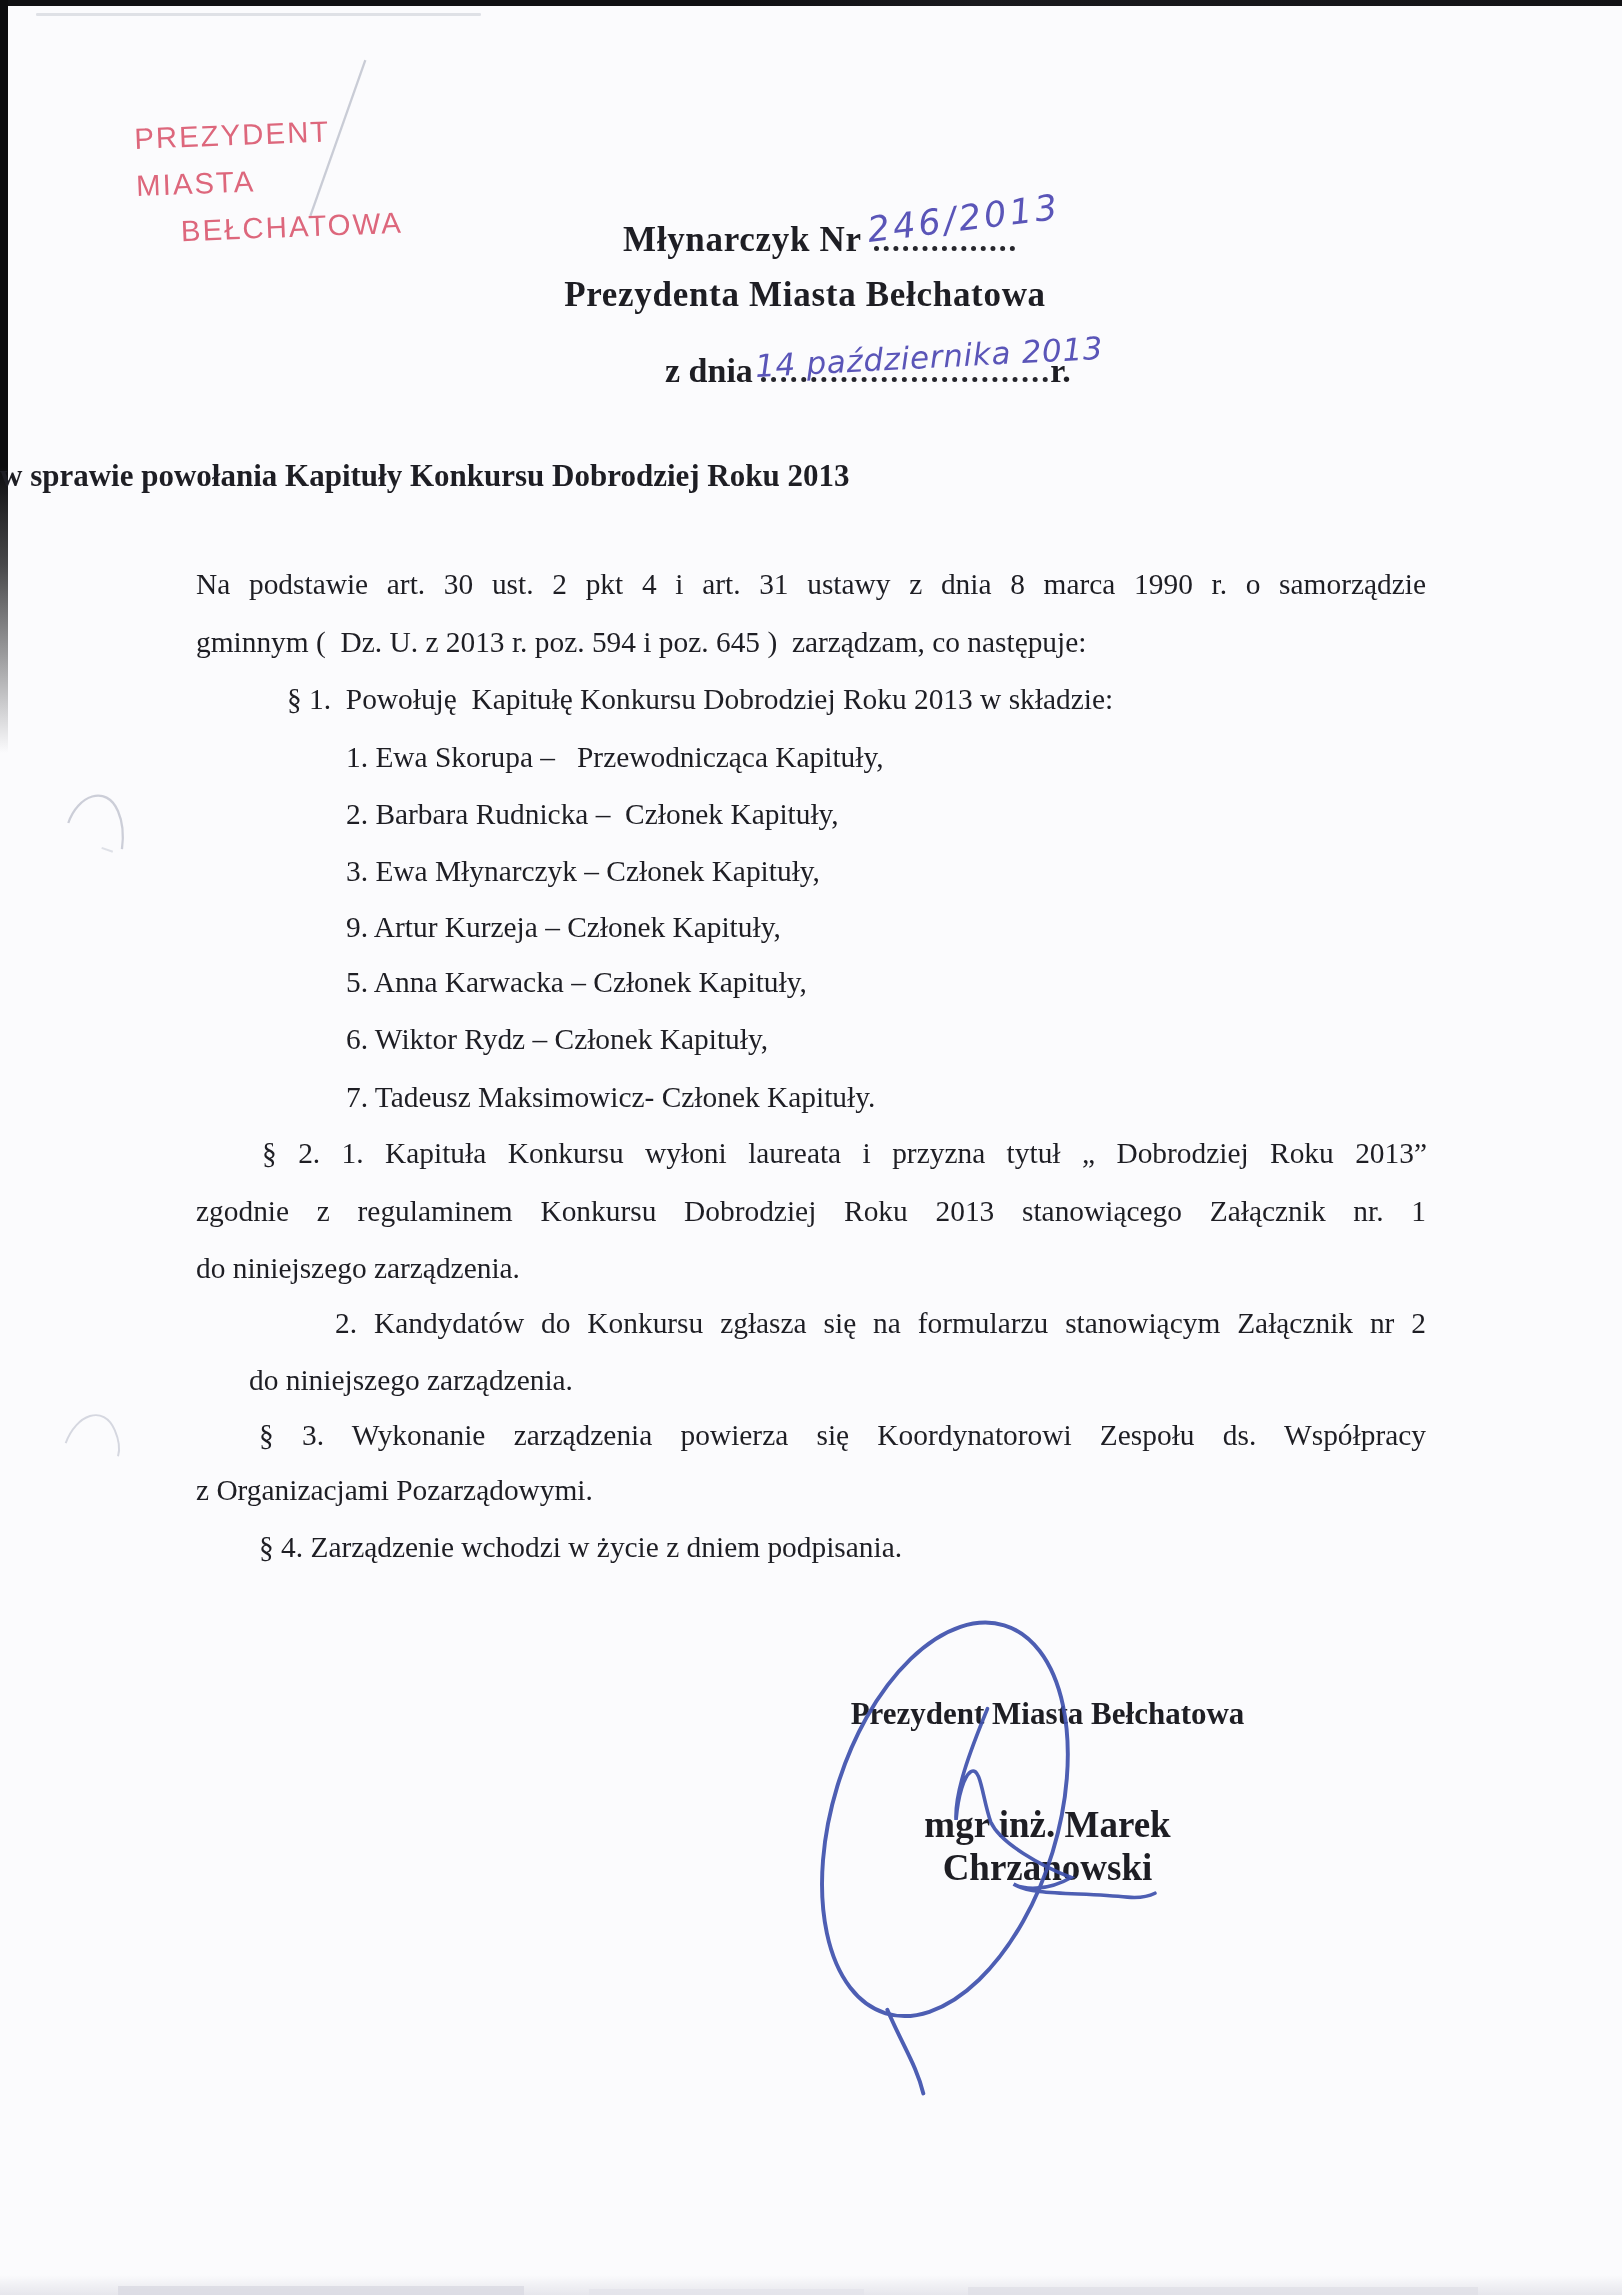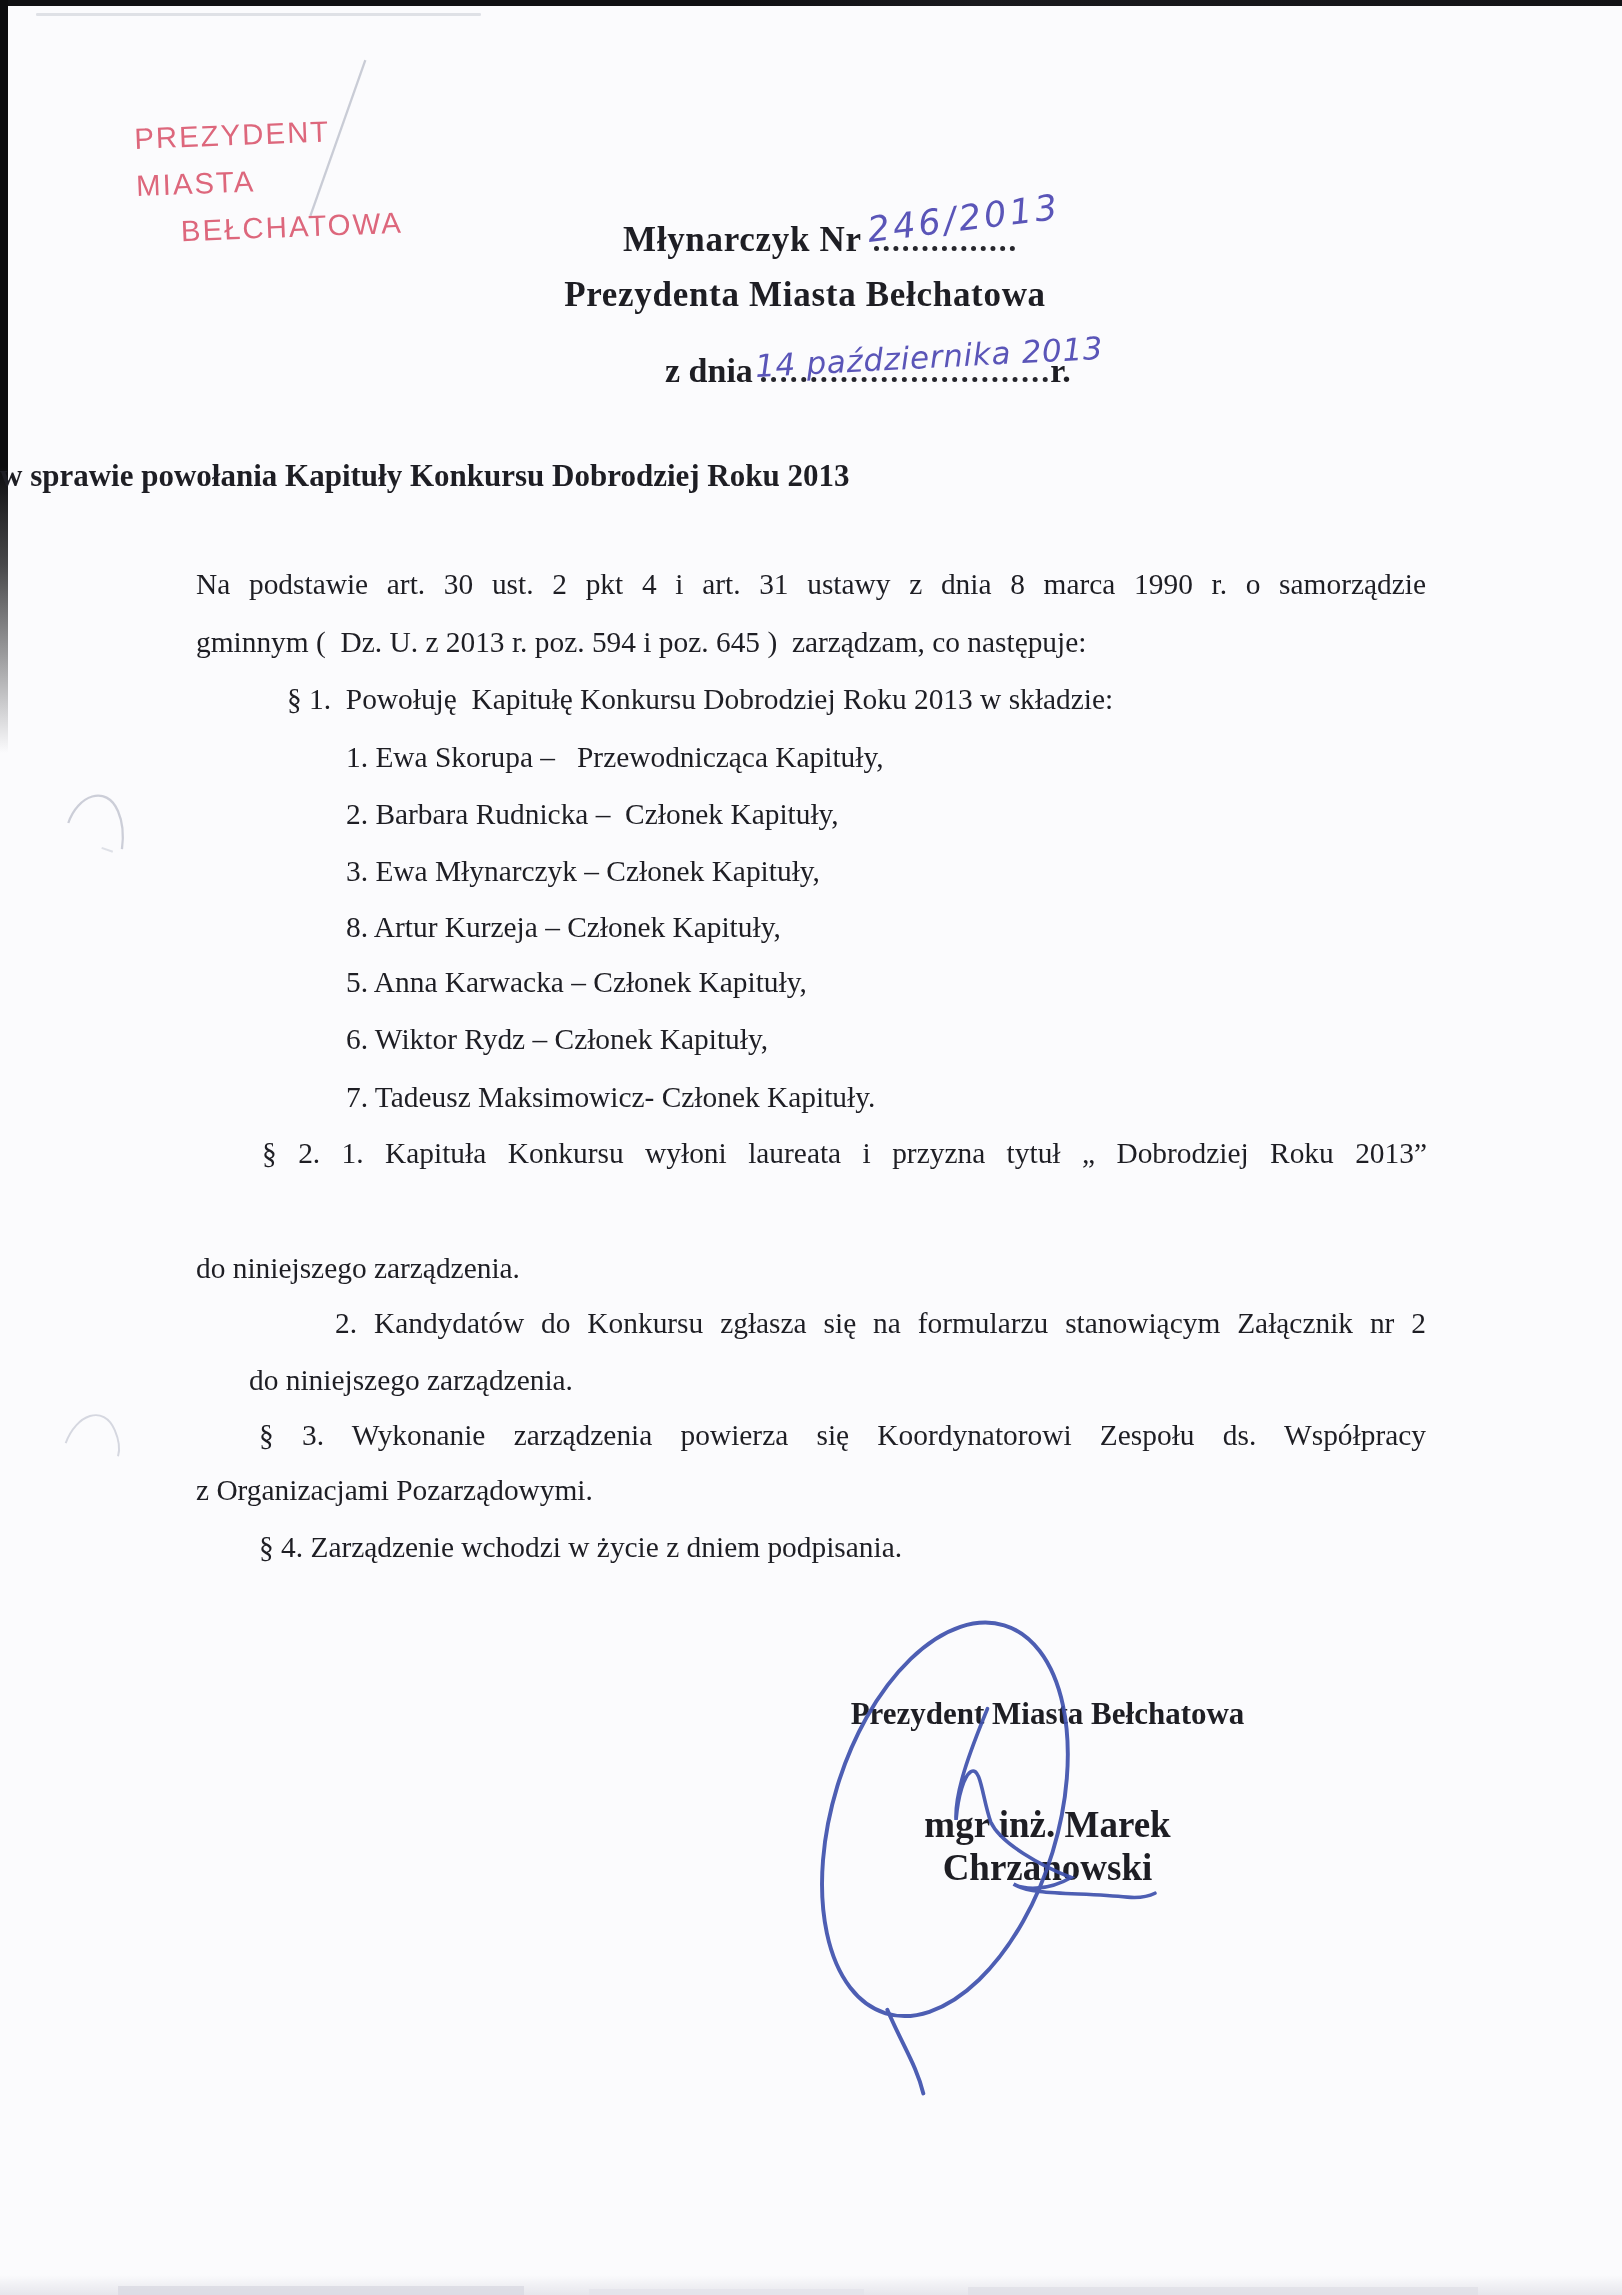--- a/index.html
+++ b/index.html
@@ -110,26 +110,27 @@
 
   <div class="subject">w sprawie powołania Kapituły Konkursu Dobrodziej Roku 2013</div>
 
   <div class="line intro1 just">Na podstawie art. 30 ust. 2 pkt 4 i art. 31 ustawy z dnia 8 marca 1990 r. o samorządzie</div>
   <div class="line intro2">gminnym (  Dz. U. z 2013 r. poz. 594 i poz. 645 )  zarządzam, co następuje:</div>
   <div class="line par1">§ 1.  Powołuję  Kapitułę Konkursu Dobrodziej Roku 2013 w składzie:</div>
 
   <div class="line member m0">1. Ewa Skorupa –   Przewodnicząca Kapituły,</div>
   <div class="line member m1">2. Barbara Rudnicka –  Członek Kapituły,</div>
   <div class="line member m2">3. Ewa Młynarczyk – Członek Kapituły,</div>
-  <div class="line member m3">8. Artur Kurzeja – Członek Kapituły,</div>
+  <div class="line member m3">9. Artur Kurzeja – Członek Kapituły,</div>
   <div class="line member m4">5. Anna Karwacka – Członek Kapituły,</div>
   <div class="line member m5">6. Wiktor Rydz – Członek Kapituły,</div>
   <div class="line member m6">7. Tadeusz Maksimowicz- Członek Kapituły.</div>
 
   <div class="line par2a just">§ 2. 1. Kapituła Konkursu wyłoni laureata i przyzna tytuł „ Dobrodziej  Roku 2013”</div>
+  <div class="line par2b just">zgodnie z regulaminem  Konkursu Dobrodziej Roku 2013 stanowiącego Załącznik nr. 1</div>
   <div class="line par2c">do niniejszego zarządzenia.</div>
   <div class="line par2d just">2. Kandydatów do Konkursu zgłasza się na formularzu stanowiącym Załącznik  nr 2</div>
   <div class="line par2e">do niniejszego zarządzenia.</div>
   <div class="line par3a just">§ 3. Wykonanie zarządzenia powierza się Koordynatorowi Zespołu ds. Współpracy</div>
   <div class="line par3b">z Organizacjami Pozarządowymi.</div>
   <div class="line par4">§ 4. Zarządzenie wchodzi w życie z dniem podpisania.</div>
 
   <div class="sig-role">Prezydent Miasta Bełchatowa</div>
   <div class="sig-name">mgr inż. Marek Chrzanowski</div>
 

